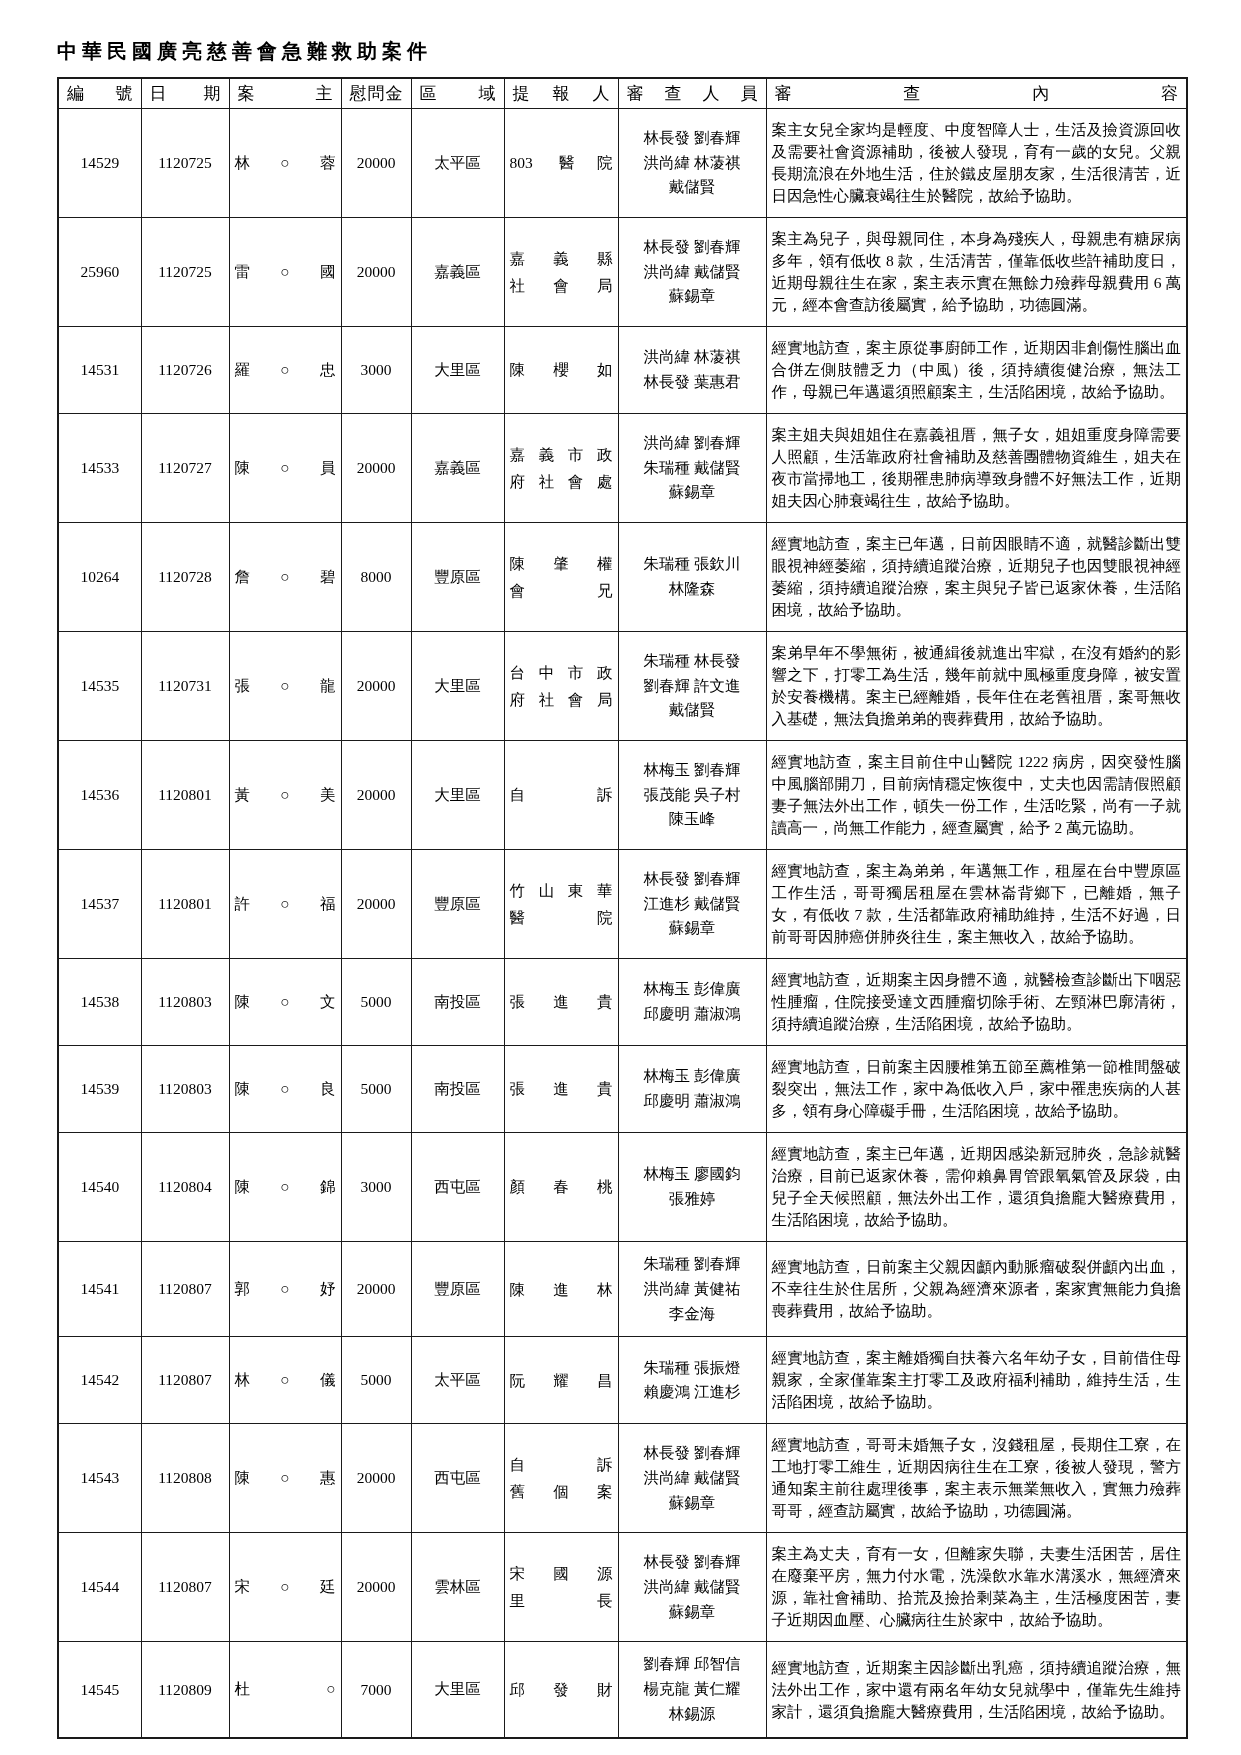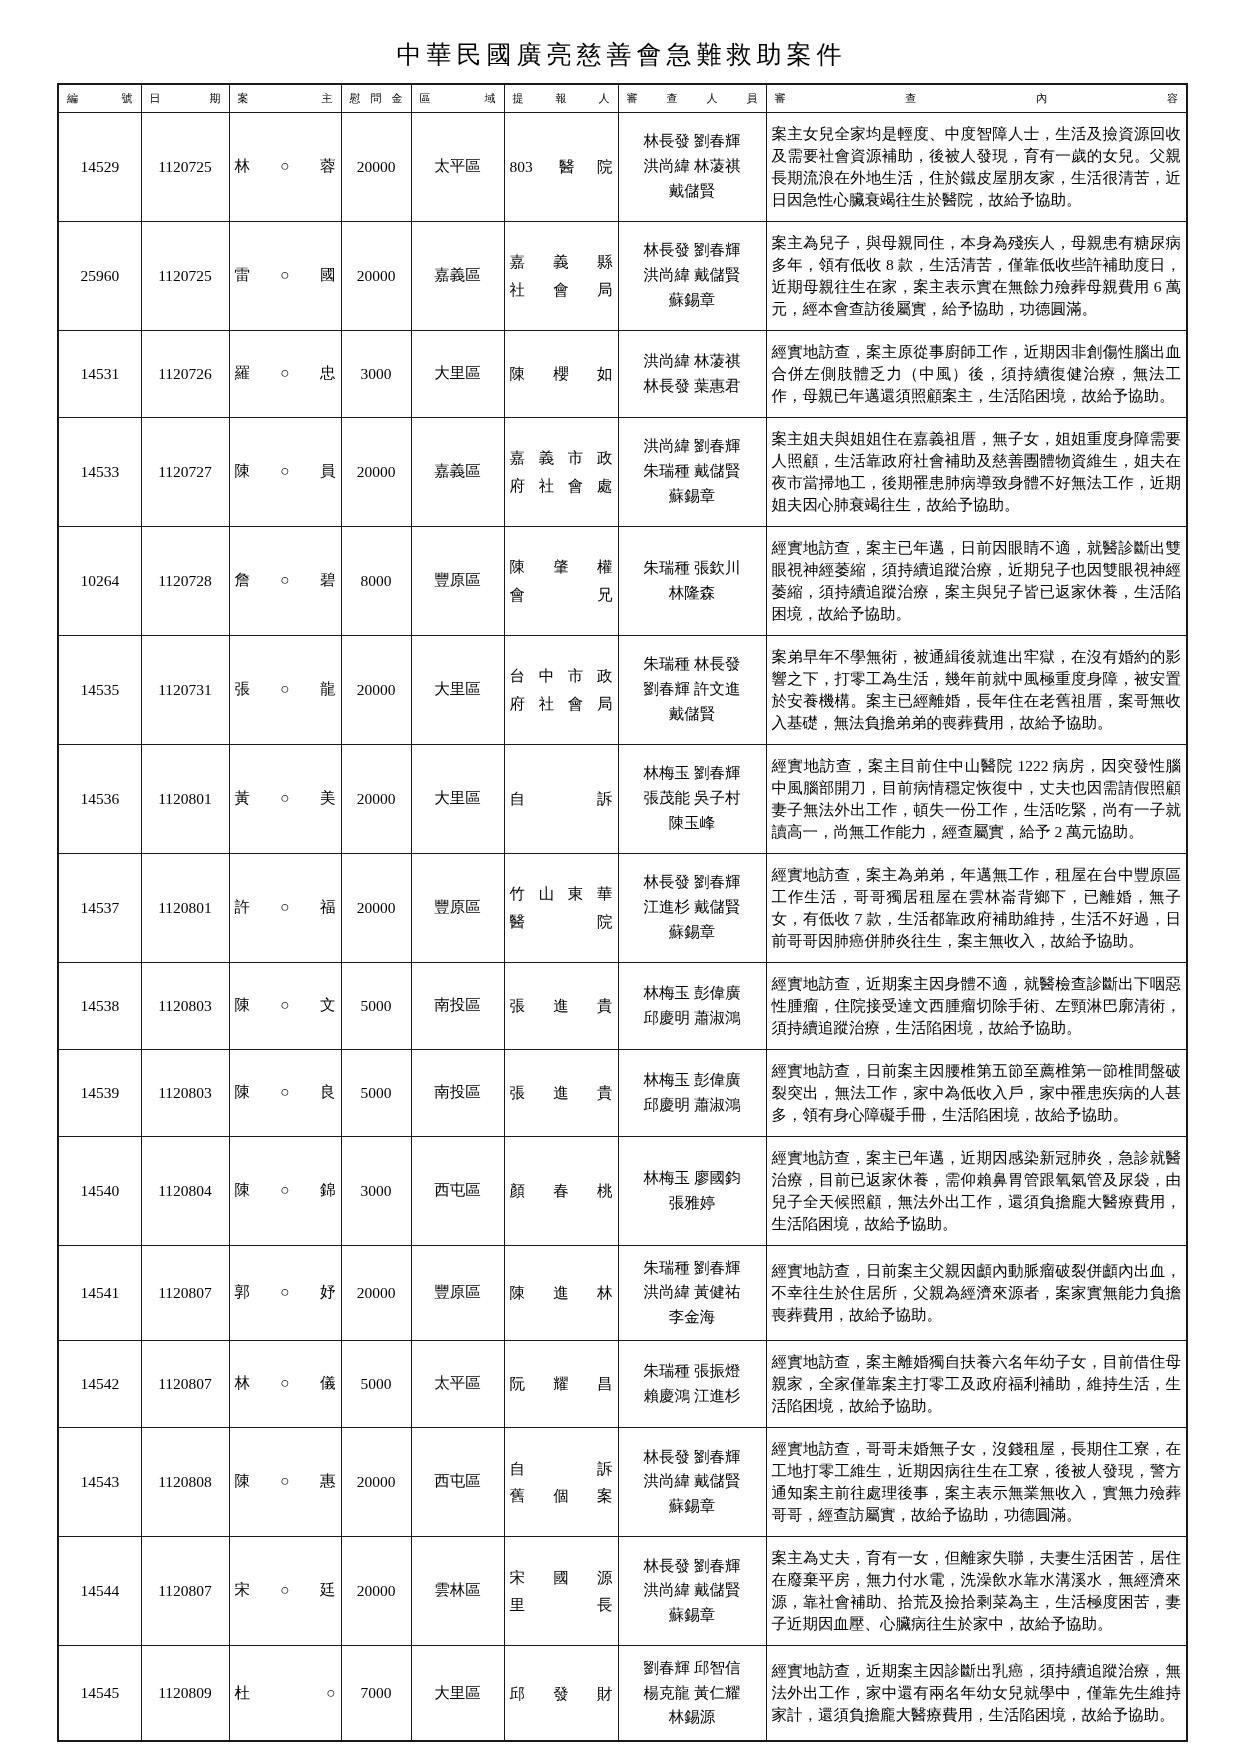--- a/index.html
+++ b/index.html
@@ -10,41 +10,41 @@
     font-family: "Liberation Serif", "DejaVu Serif", serif;
   }
   .page {
     width: 1241px;
     min-height: 1755px;
     box-sizing: border-box;
     padding: 38px 55px 30px 57px;
     background: #ffffff;
   }
   .title {
-    font-size: 25px;
-    font-weight: normal;
-    text-align: center;
+    font-size: 20px;
+    font-weight: bold;
+    text-align: left;
     letter-spacing: 5px;
     margin: 0 0 12px 0;
   }
   table.cases {
     border-collapse: collapse;
     table-layout: fixed;
     width: 1129px;
     border: 2px solid #1a1a1a;
   }
   table.cases th,
   table.cases td {
     border: 1px solid #1a1a1a;
     box-sizing: border-box;
     overflow: hidden;
   }
   table.cases th {
     font-weight: normal;
-    font-size: 11px;
+    font-size: 17px;
     padding: 3px 8px;
     text-align: justify;
     text-align-last: justify;
     height: 28px;
   }
   table.cases td {
     font-size: 15.5px;
     padding: 10px 5px;
     vertical-align: middle;
     height: 58px; 

